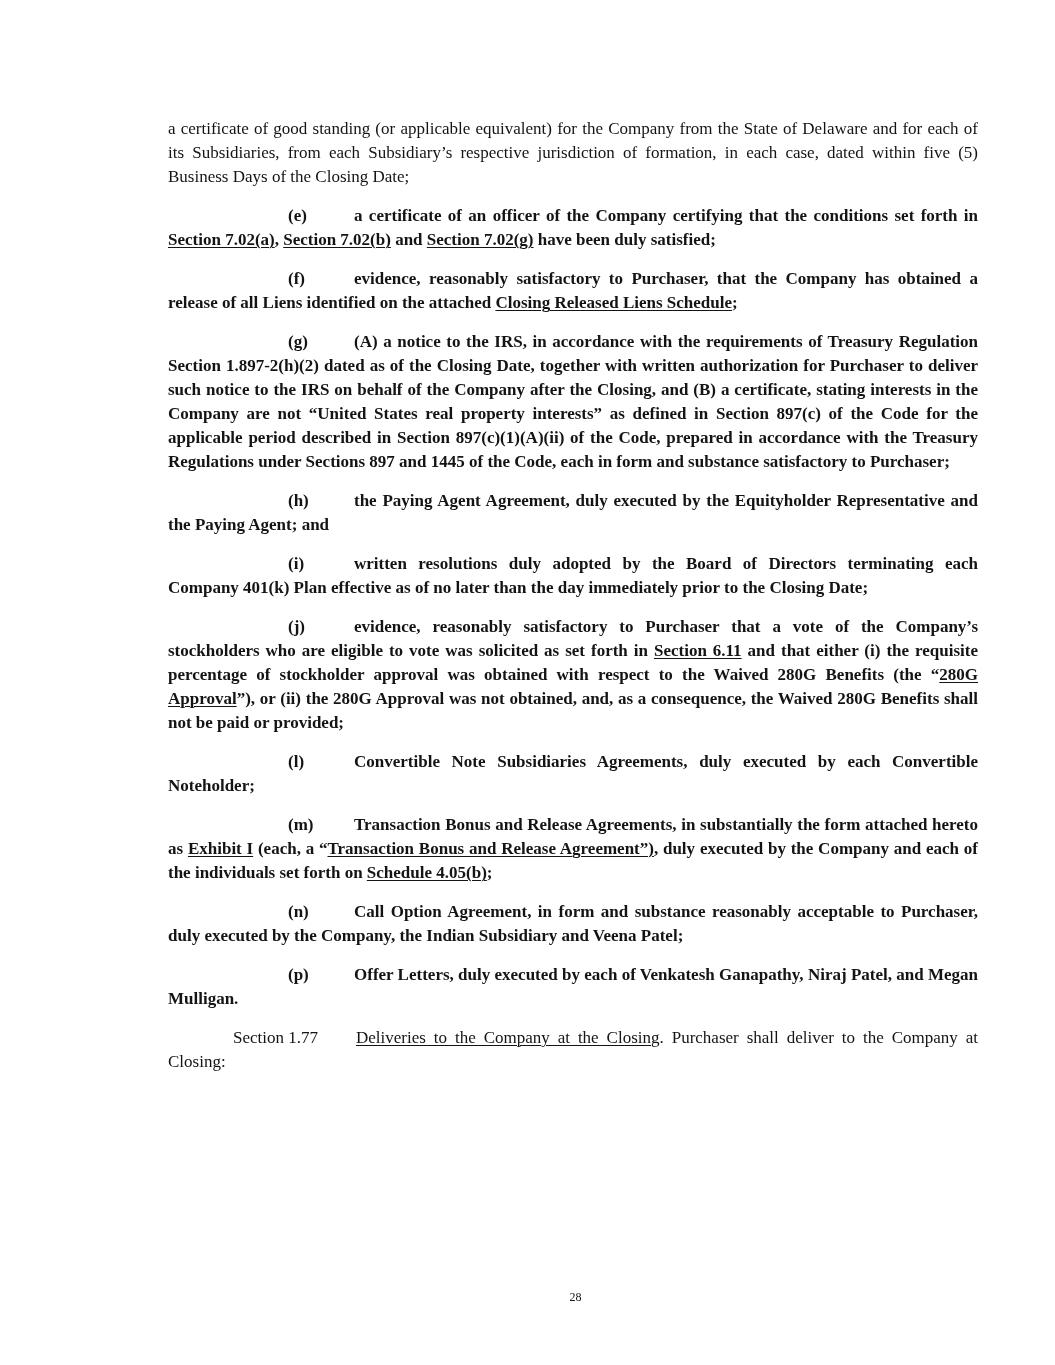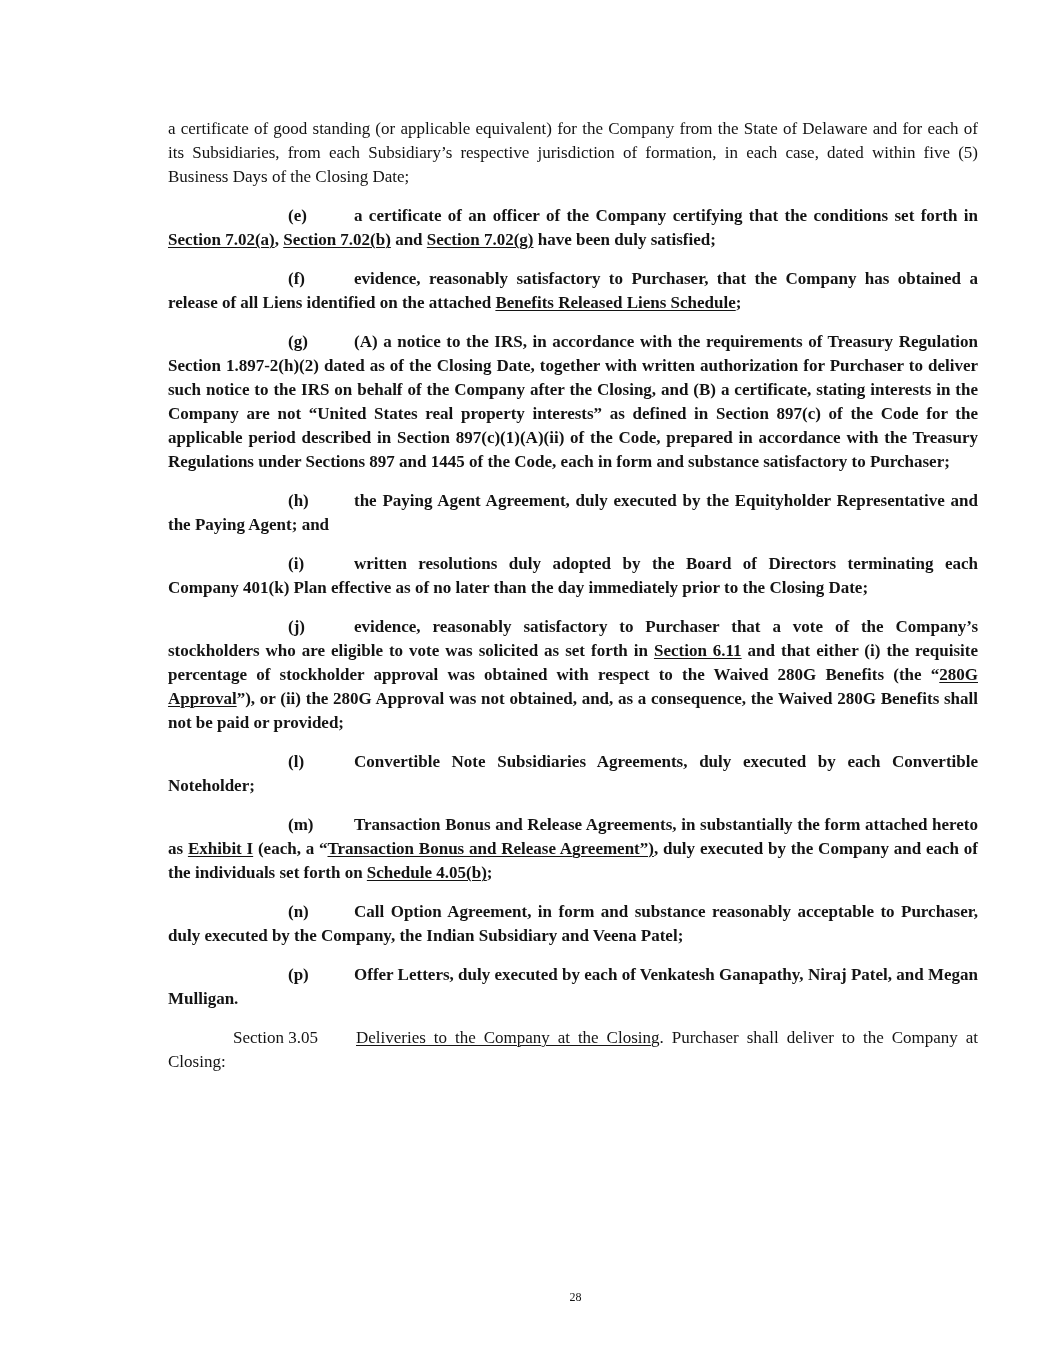--- a/index.html
+++ b/index.html
@@ -65,25 +65,25 @@
     line-height: 20px;
   }
 </style>
 </head>
 <body>
 
 <div class="page">
   <div class="doc-body" id="doc-body">
       <p class="para continuation"><span class="run">a certificate of good standing (or applicable equivalent) for the Company from the State of Delaware and for each of its Subsidiaries, from each Subsidiary’s respective jurisdiction of formation, in each case, dated within five (5) Business Days of the Closing Date;</span></p>
       <p class="para list-item"><span class="marker">(e)</span><span class="run">a certificate of an officer of the Company certifying that the conditions set forth in </span><span class="u">Section 7.02(a)</span><span class="run">, </span><span class="u">Section 7.02(b)</span><span class="run"> and </span><span class="u">Section 7.02(g)</span><span class="run"> have been duly satisfied;</span></p>
-      <p class="para list-item"><span class="marker">(f)</span><span class="run">evidence, reasonably satisfactory to Purchaser, that the Company has obtained a release of all Liens identified on the attached </span><span class="u">Benefits Released Liens Schedule</span><span class="run">;</span></p>
+      <p class="para list-item"><span class="marker">(f)</span><span class="run">evidence, reasonably satisfactory to Purchaser, that the Company has obtained a release of all Liens identified on the attached </span><span class="u">Closing Released Liens Schedule</span><span class="run">;</span></p>
       <p class="para list-item"><span class="marker">(g)</span><span class="run">(A) a notice to the IRS, in accordance with the requirements of Treasury Regulation Section 1.897-2(h)(2) dated as of the Closing Date, together with written authorization for Purchaser to deliver such notice to the IRS on behalf of the Company after the Closing, and (B) a certificate, stating interests in the Company are not “United States real property interests” as defined in Section 897(c) of the Code for the applicable period described in Section 897(c)(1)(A)(ii) of the Code, prepared in accordance with the Treasury Regulations under Sections 897 and 1445 of the Code, each in form and substance satisfactory to Purchaser;</span></p>
       <p class="para list-item"><span class="marker">(h)</span><span class="run">the Paying Agent Agreement, duly executed by the Equityholder Representative and the Paying Agent; and</span></p>
       <p class="para list-item"><span class="marker">(i)</span><span class="run">written resolutions duly adopted by the Board of Directors terminating each Company 401(k) Plan effective as of no later than the day immediately prior to the Closing Date;</span></p>
       <p class="para list-item"><span class="marker">(j)</span><span class="run">evidence, reasonably satisfactory to Purchaser that a vote of the Company’s stockholders who are eligible to vote was solicited as set forth in </span><span class="u">Section 6.11</span><span class="run"> and that either (i) the requisite percentage of stockholder approval was obtained with respect to the Waived 280G Benefits (the “</span><span class="u">280G Approval</span><span class="run">”), or (ii) the 280G Approval was not obtained, and, as a consequence, the Waived 280G Benefits shall not be paid or provided;</span></p>
       <p class="para list-item"><span class="marker">(l)</span><span class="run">Convertible Note Subsidiaries Agreements, duly executed by each Convertible Noteholder;</span></p>
       <p class="para list-item"><span class="marker">(m)</span><span class="run">Transaction Bonus and Release Agreements, in substantially the form attached hereto as </span><span class="u">Exhibit I</span><span class="run"> (each, a “</span><span class="u">Transaction Bonus and Release Agreement”)</span><span class="run">, duly executed by the Company and each of the individuals set forth on </span><span class="u">Schedule 4.05(b)</span><span class="run">;</span></p>
       <p class="para list-item"><span class="marker">(n)</span><span class="run">Call Option Agreement, in form and substance reasonably acceptable to Purchaser, duly executed by the Company, the Indian Subsidiary and Veena Patel;</span></p>
       <p class="para list-item"><span class="marker">(p)</span><span class="run">Offer Letters, duly executed by each of Venkatesh Ganapathy, Niraj Patel, and Megan Mulligan.</span></p>
-      <p class="para section-heading"><span class="marker">Section 3.05</span><span class="u">Deliveries to the Company at the Closing</span><span class="run">. Purchaser shall deliver to the Company at Closing:</span></p>
+      <p class="para section-heading"><span class="marker">Section 1.77</span><span class="u">Deliveries to the Company at the Closing</span><span class="run">. Purchaser shall deliver to the Company at Closing:</span></p>
     </div>
   <div class="page-number">28</div>
 </div>
 
 </body></html>

